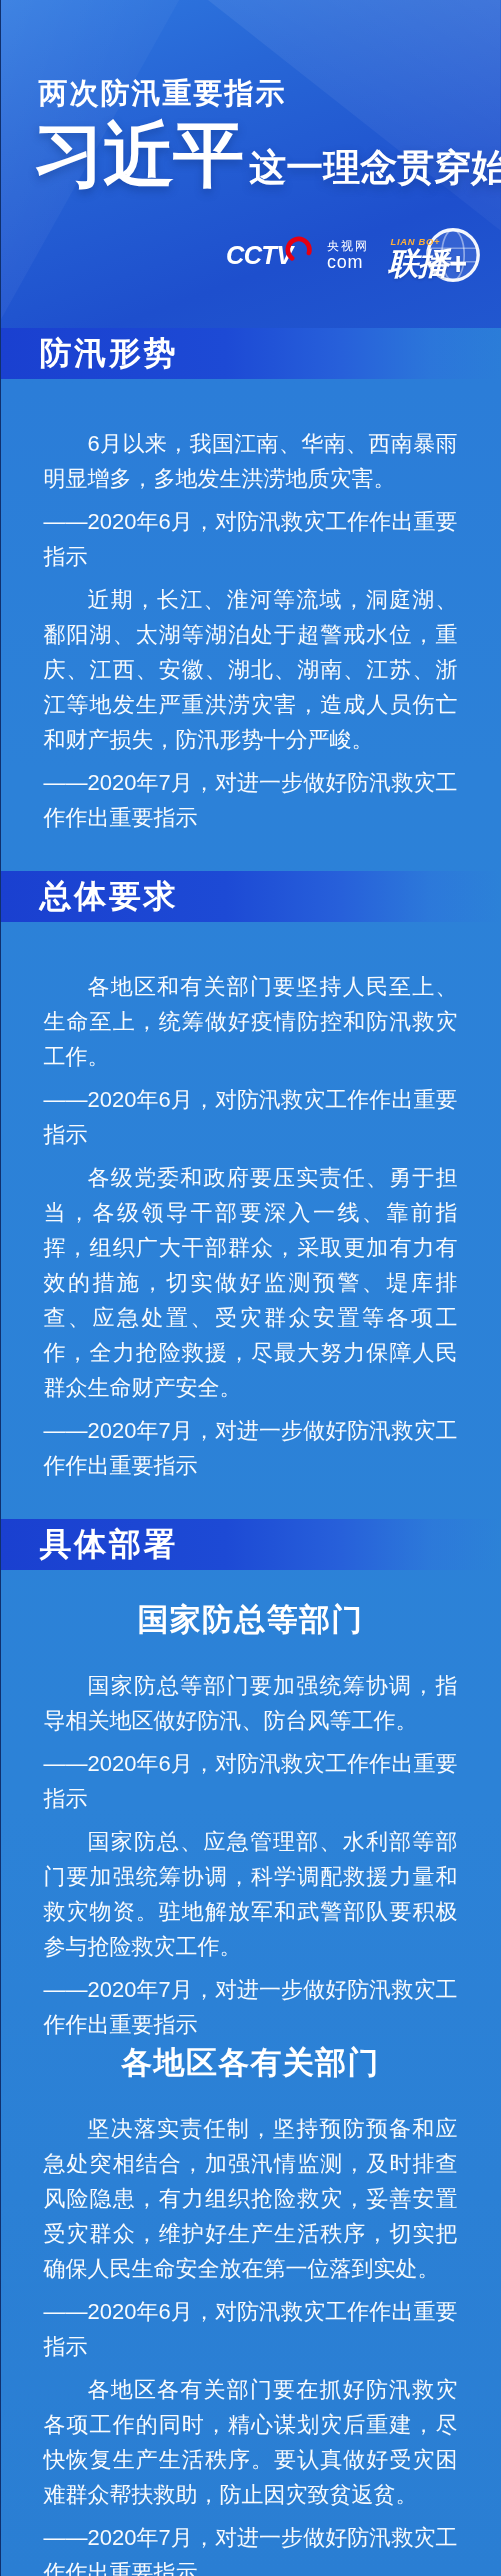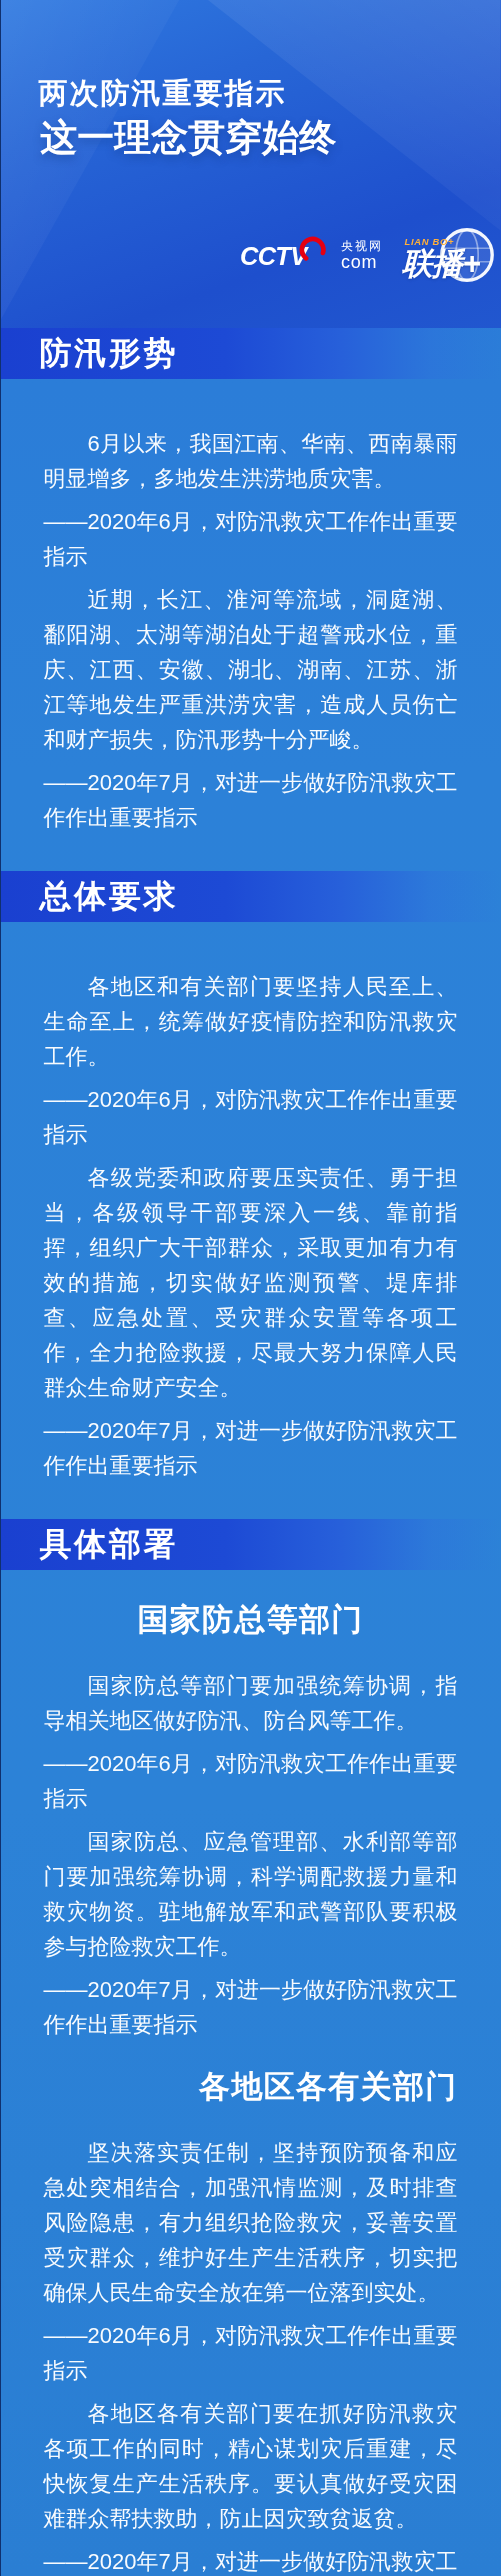--- a/index.html
+++ b/index.html
@@ -42,22 +42,22 @@
     text-shadow:0 4px 8px rgba(10,40,110,0.35);
   }
   .hero-title .name{
     font-size:71px;font-weight:800;letter-spacing:-1.3px;line-height:1.05;
   }
   .hero-title .suffix{
     font-size:37px;font-weight:800;letter-spacing:0px;line-height:1.1;
     margin-left:6.7px;margin-bottom:4px;
   }
   .logo-row{
-    position:absolute;top:227px;right:8px;
-    display:flex;gap:17.4px;height:58px;
+    position:absolute;top:227px;right:22px;
+    display:flex;align-items:center;gap:17.4px;height:58px;
   }
   
   .cctv{display:flex;align-items:center;gap:8px;}
   .cctv-word{
     position:relative;
     font-size:25.4px;font-weight:800;font-style:italic;letter-spacing:-0.7px;
     padding-right:10.7px;
   }
   .cctv-swoosh{position:absolute;right:-12px;top:-9.4px;}
   .cctv-stack{display:flex;flex-direction:column;line-height:1.05;margin-left:16px;}
@@ -98,33 +98,34 @@
     color:rgba(255,255,255,0.97);
   }
   .section-body p.quote{text-indent:2em;}
   .section-body p.attrib{text-indent:0;}
   .section-body p:last-child{margin-bottom:0;}
   .subsection-title{
     margin:0 0 27px 0;
     text-align:center;
     font-size:31px;font-weight:800;letter-spacing:1.3px;color:#ffffff;
   }
-  .subsection-title.second{margin-top:24px;text-align:right;}
+  .subsection-title.second{}
   .sub-blocks{margin-bottom:0;}
 </style>
 </head>
 <body>
 
 <div class="page">
 
   <div class="hero">
     <div class="beam-right"></div>
     <div class="beam-left"></div>
     <div class="kicker">两次防汛重要指示</div>
     <div class="hero-title">
+      <span class="name">习近平</span>
       <span class="suffix">这一理念贯穿始终</span>
     </div>
     <div class="logo-row">
       <div class="cctv">
         <span class="cctv-word">
           <span>CCTV</span>
           <svg class="cctv-swoosh" width="31" height="31" viewBox="0 0 46 46">
             <path d="M 12 39 A 16 16 0 1 1 37 31" stroke="#e60012" stroke-width="7" fill="none" stroke-linecap="round"></path>
           </svg>
         </span>

